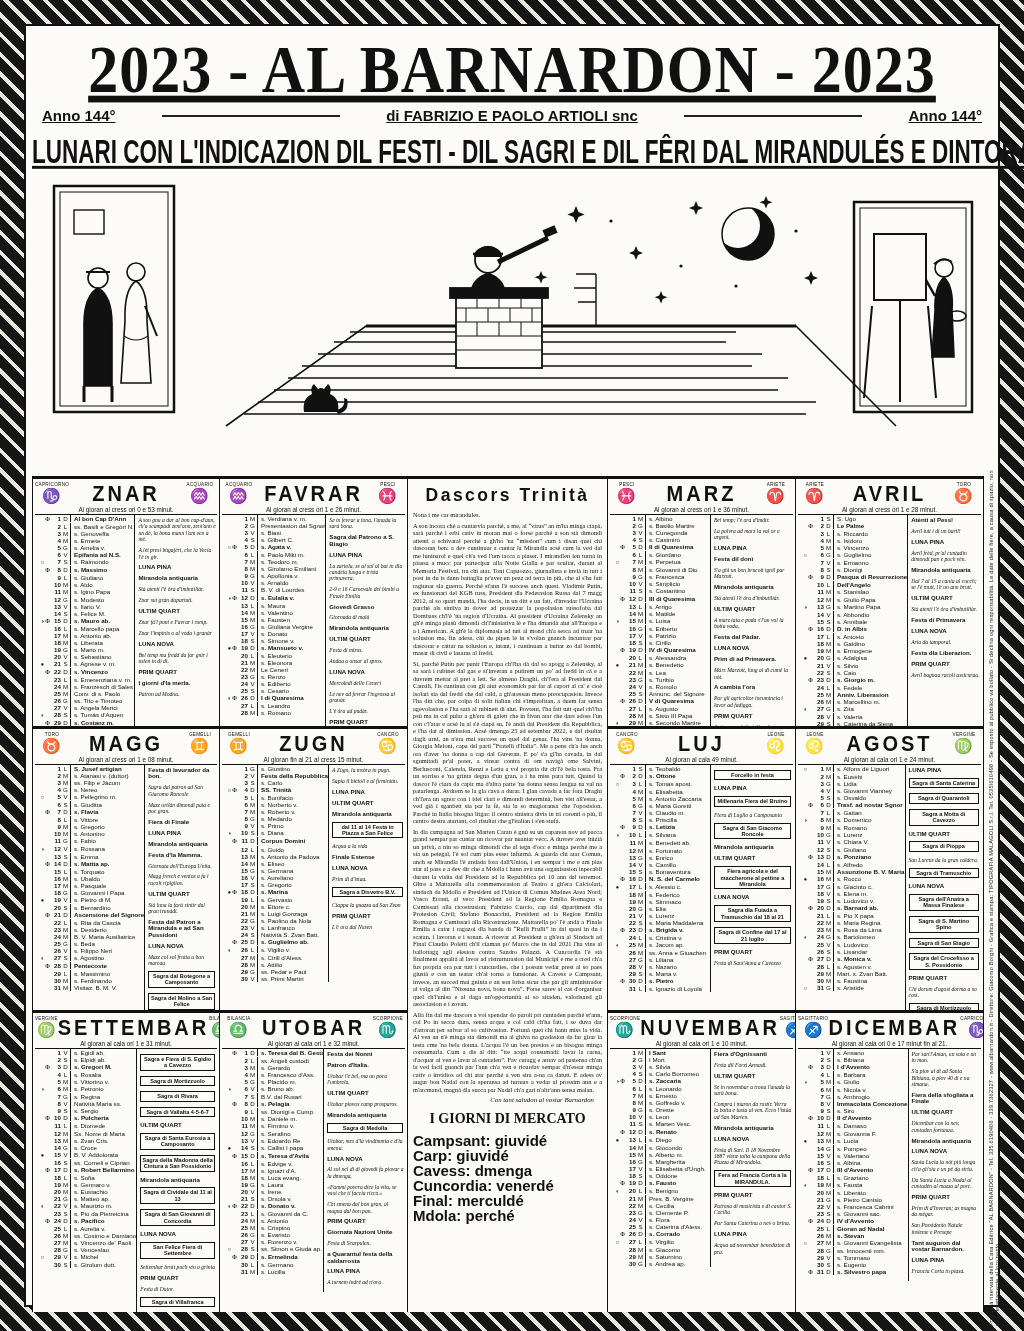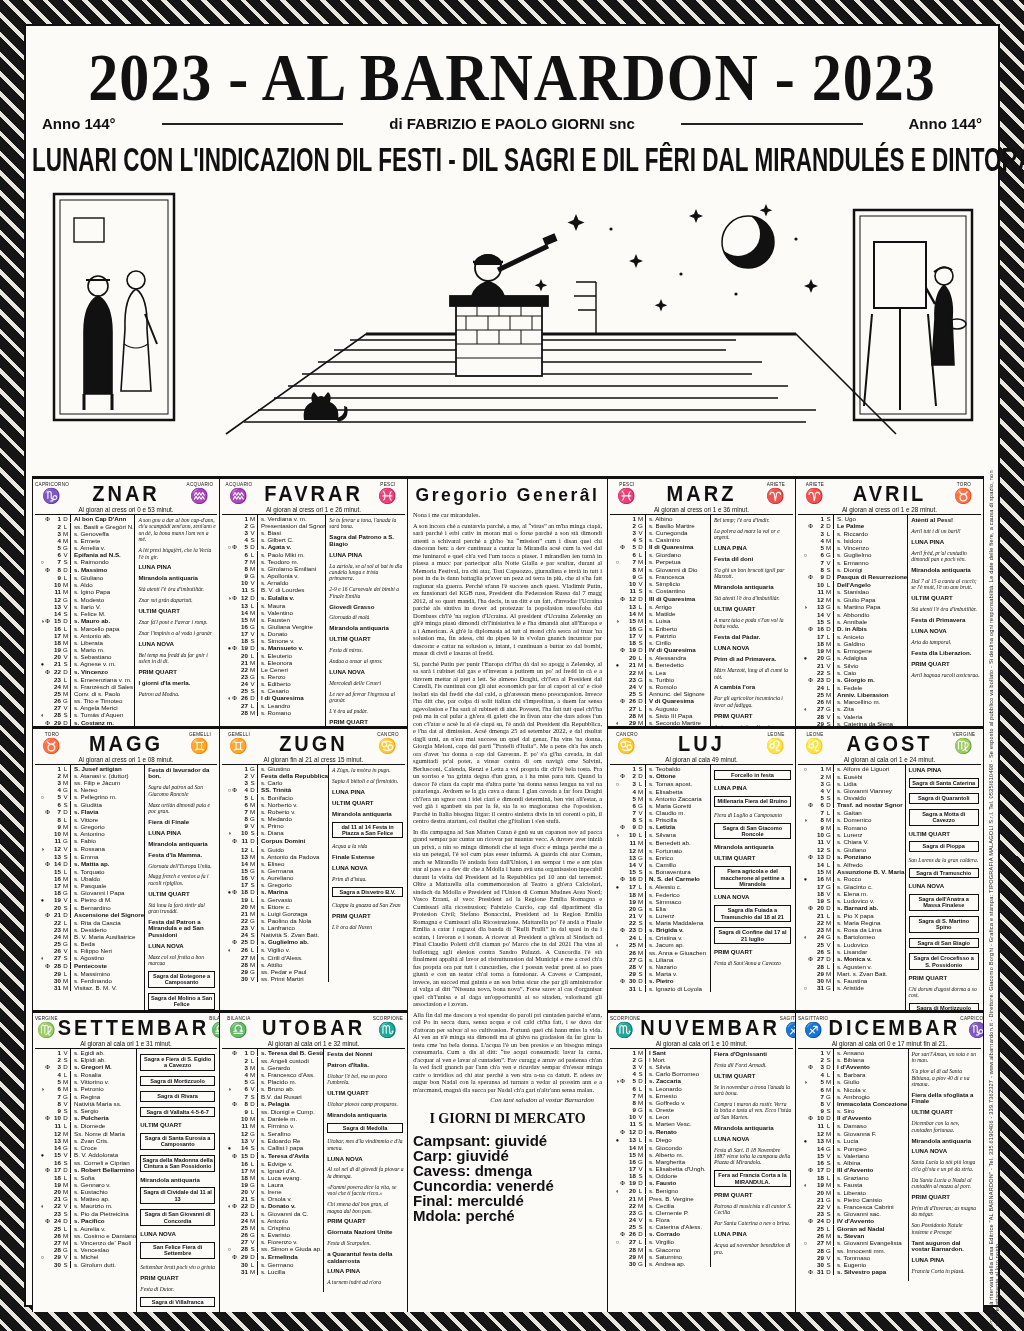--- a/index.html
+++ b/index.html
@@ -4,21 +4,21 @@
 <style>
   html,body{margin:0;padding:0;background:#777;}
   .poster{position:relative;width:1024px;height:1331px;margin:0 auto;background:#f6f5f0;overflow:hidden;
           font-family:"Liberation Sans",sans-serif;color:#111;}
   
   .borderframe{position:absolute;inset:0;
     background:
       repeating-linear-gradient(45deg,#151515 0 5px,#e8e6df 5px 9px,#151515 9px 14px),
       #151515;}
   .borderframe::after{content:"";position:absolute;inset:24px;background:#fcfbf7;border:2px solid #111;}
-  .inner{position:absolute;inset:26px;padding:10px 6px;}
+  .inner{position:absolute;inset:26px;padding:2px 6px;text-decoration:underline;}
   
   .title{font-family:"Liberation Serif",serif;font-weight:bold;font-size:60px;letter-spacing:1px;
          text-align:center;margin-top:8px;transform:scaleY(1.12);white-space:nowrap;}
   .subrow{display:flex;align-items:center;margin:2px 10px 0 10px;font-weight:bold;font-size:15px;gap:36px;}
   .subrow .rule{flex:1;border-top:2px solid #222;margin:0 10px;}
   .banner{font-weight:bold;font-size:22.5px;text-align:center;letter-spacing:0px;margin-top:10px;
           transform:scaleY(1.45);transform-origin:top;white-space:nowrap;}
   
   .illo{display:block;margin:16px auto 0 auto;}
   
@@ -67,21 +67,21 @@
 
 <div class="poster">
   <div class="borderframe"></div>
   <div class="inner">
 
     <div class="title">2023 - AL BARNARDON - 2023</div>
 
     <div class="subrow">
       <span>Anno 144°</span>
       <span class="rule"></span>
-      <span>di FABRIZIO E PAOLO GIORNI snc</span>
+      <span>di FABRIZIO E PAOLO ARTIOLI snc</span>
       <span class="rule"></span>
       <span>Anno 144°</span>
     </div>
 
     <div class="banner">LUNARI CON L'INDICAZION DIL FESTI - DIL SAGRI E DIL FÊRI DAL MIRANDULÉS E DINTORAN</div>
 
     <svg class="illo" width="952" height="252" viewBox="0 0 952 252">
 
       <g fill="#111">
         <path d="M540 30 l2.5 6 6 2.5 -6 2.5 -2.5 6 -2.5 -6 -6 -2.5 6 -2.5z"></path>
@@ -618,21 +618,21 @@
               <div class="nt i">Andaa a onsar al spros.</div>
               <div class="nt b">LUNA NOVA</div>
               <div class="nt i">Mercoledì delle Ceneri</div>
               <div class="nt i">Le nev ad fevrar l'ingrossa al granàr.</div>
               <div class="nt i">L'è óra ad pudàr.</div>
               <div class="nt b">PRIM QUART</div>
             </div>
           </div>
         </div>
       <div class="artcell">
-        <div class="art-title">Gregorio Generâl</div>
+        <div class="art-title">Dascors Trinità</div>
         <div class="art" id="article">
             <p>Nona i me car mirandules.</p>
             <p>A son incora chè a cuntarvla parché, a me, al “virus” an m'ha minga ciapà, sarà parché i erbi cativ in moran mai o forse parché a son stà dimondi attenti a schivaral perché a gh'ho 'na “mission” cum i disan quei chi dascoran ben: a dev cuntinuar a cuntar la Mirandla acsé cum la ved dal me luninarol e quel ch'a ved l'um tacca a piaser. I mirandlen ien turnà in piassa a mucc par partecipar alla Notte Gialla e par scultar, durant al Memoria Festival, tra chi atar, Toni Capuozzo, giurnalista e invià in tutt i post in du is dann battaglia pr'aver un pezz ad terra in più, che al s'ha fatt ragiunar sla guerra. Perché st'ann l'è success anch quest. Vladimir Putin, ex funsionari del KGB russ, President dla Federasion Russa dal 7 magg 2012, al so quart mandà, l'ha decis, in un ditt e un fatt, d'invadar l'Ucraina parché als sintiva in dover ad protezzar la popolasion russofoba dal Dombass ch'l'è 'na region d'Ucraina. Al president d'Ucraina Zelensky an gh'è minga piasù dimondi ch'l'inisiativa lè e l'ha dmandà aiut all'Europa e a i American. A gh'è la diplomasia ad tutt al mond ch'a serca ad truar 'na solusion ma, fin adess, chi du pipen lè in s'volan gnanch incuntrar par dascorar e cattar na solusion e, intant, i cuntinuan a buttar zo dal bombi, masar di civil e lasaras al fredd.</p>
             <p>Sì, parché Putin per punir l'Europa ch'l'ha dà dal so apogg a Zelensky, al sa sarà i rubinet dal gas e st'inveran a putirem un po' ad fredd in cà e a duvrem mettar al pret a lett. Se almeno Draghi, ch'l'era al President dal Cansili, l'is cuntinuà con gli aiut economich par far al caport al ca' e cioè isolari sia dal fredd che dal cald, a gh'aressan meno preocupasion. Invece l'ha ditt che, par colpa di solit italian chi s'improfitan, a duem far sensa agevolasion e l'ha sarà al rubinett di aiut. Povrent, l'ha fatt tutt quel ch'l'ha psù ma in cal pular a gh'era di galett che in fivan atar che dars adoss l'un con c'l'atar e acsè lu al s'è ciapà su, l'è andà dal President dla Repubblica, e l'ha dat al dimission. Acsé dmenga 25 ad setembar 2022, e dal risultat dagli urni, an n'era mai success un quel dal genar, l'ha vins 'na donna, Giorgia Meloni, capa dal partì “Fratelli d'Italia”. Me a pens ch'a fus anch ora d'aver 'na donna a cap dal Guveran. E po' s'a gl'ha cavada, in dal sgumitadi pr'al poter, a vinsar contra di om navigà cme Salvini, Berlusconi, Calenda, Renzi e Letta a vol propria dir ch'l'è bela tosta. Fra un sorriso e 'na grinta degna d'un gran, a i ha miss para tutt. Quand la dascor l'è ciara da capir ma d'altra parte 'na donna sensa lengua na val na patarlenga. Avdrem se la gla cava a durar. I glan cavada a far fora Draghi ch'l'era un sgnor con i idei ciari e dimondi determinà, ben vist all'estar, a ved già i sganbett sia par la fè, sia la so magioransa che l'oposision. Parchè in Italia bisogna litgar: il centro sinistra divis in tri corenti o più, il centro destra atartant, col risultat che gl'italian i s'en stufà.</p>
             <p>In dla campagna ad San Marten Caran è gnù su un capanon nov ad pacca grand sempar par cuntar un ricovar par nuantar vecc. A duvrev aver inizià un privà, a nin so minga dimondi che al tegn d'occ e minga perché me a sia un petegal, l'è sol cum pias esser infurmà. A guarda chi atar Comun, anch se Mirandla l'è andada fora dall'Union, i en sempar i me e am pias star al pass e a dev dir che a Mdolla i hann avù una organisasion inpecabil durant la visita dal President ad la Repubblica pri 10 ann dal terremot. Oltre a Mattarella alla commemorasion al Teatro a gh'era Calciolari, sindach da Mdolla e President ad l'Union di Comun Mudnes Area Nord; Vasco Errani, al vecc President ad la Regione Emilia Romagna e Cumissari alla ricostrusion; Fabrizio Curcio, cap dal dipartiment dla Protesion Civil; Stefano Bonaccini, President ad la Region Emilia Romagna e Cumissari alla Ricostruzione. Mattarella po' l'è andà a Finale Emilia a catar i ragazoi dla banda di “Rulli Frulli” in dal spasi in du i scatan, i lavoran e i sonan. A ricevar al President a gh'era al Sindach ad Final Claudio Poletti ch'il ciaman po' Marco che in dal 2021 l'ha vins al ballottagg agli elesion contra Sandro Palazzi. A Cuncordia l'è stà finalment appaltà al lavor ad ristrutturasion dal Municipi e me a cred ch'a fus propria ora par tutt i cuncurdies, che i possan vedar prest al so paes giustà e con un teatar ch'al torna a funsionar. A Cavess e Campsant, invece, an succed mai gninta e an son brisa sicur che par gli aministrador al valga al ditt “Nissuna nova, bona nova”. Forse sarev al cas d'organisar quel ch'l'unisa e al daga un'opportunità ai so sitaden, valorisand gli associasion e i zovan.</p>
             <p>Alla fin dal me dascors a voi spendar do paroli pri cuntaden parchè st'ann, col Po in secca dura, sensa acqua e col cald ch'ha fatt, i se duva dar d'attoran per salvar al so cultivasion. Fortunà quei chi hann miss la vida. Al ven an n'è minga sta dimondi ma al ghiva na gradasion da far girar la testa cme 'na bela donna. L'acqua l'è un ben presios e an bisogna minga consumarla. Cum a dis al ditt: “tre acqui consumadi: lavar la carna, d'acquar al ven e lavar al cuntaden”. Fav curagg e arnav ad pasiensa ch'an la ved facil gnanch par l'ann ch'a ven e ricurdav sempar d'n'essar minga cativ o invidios ad chi atar perché a ven sira a-na ca datutt. E adess av augur bon Nadal con la speransa ad turnars a vedar al prossim ann e a m'arcmand, magnà dla succa par Nadal ch'a garì n'altr'ann sensa malan.</p>
           </div>
         <div class="signoff" id="signoff">Con tant saludon al vostar Barnardon</div>
         <div class="mercato-title">I GIORNI DI MERCATO</div>
         <div class="mercato">

